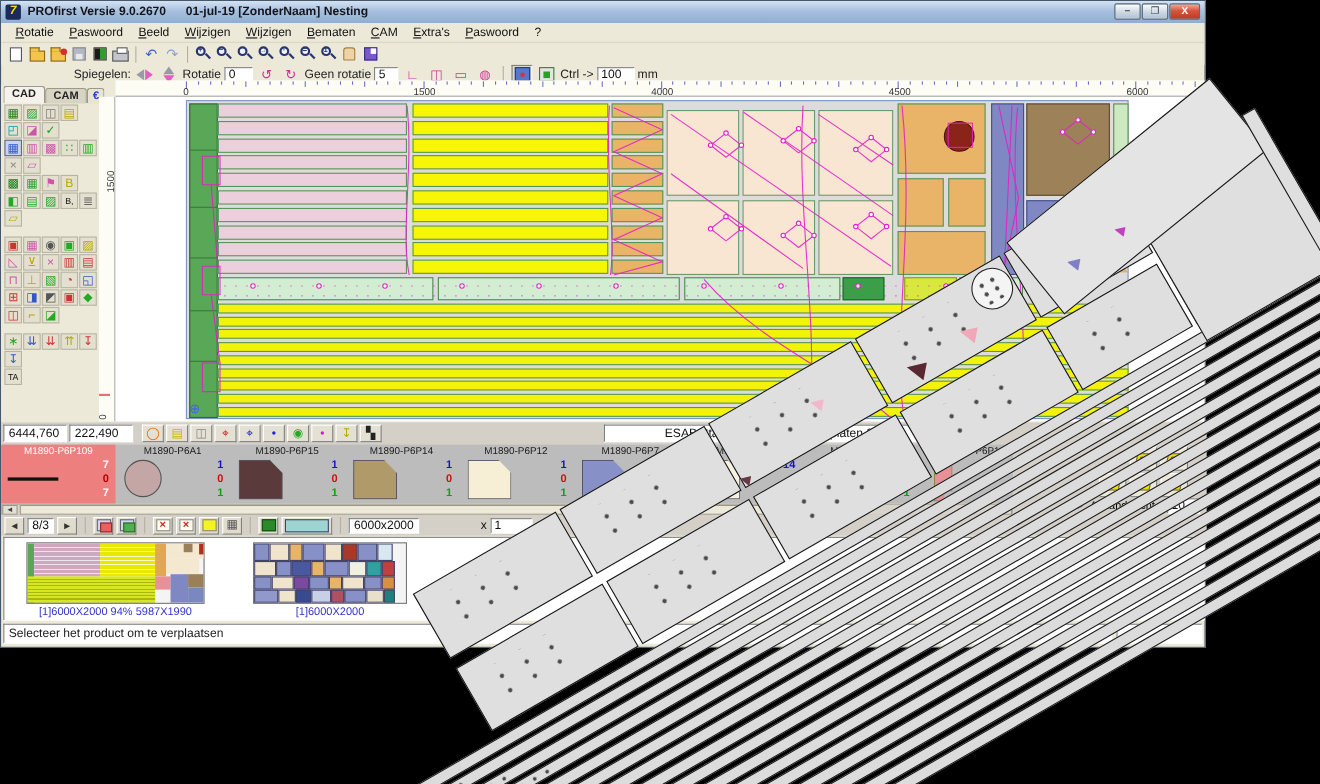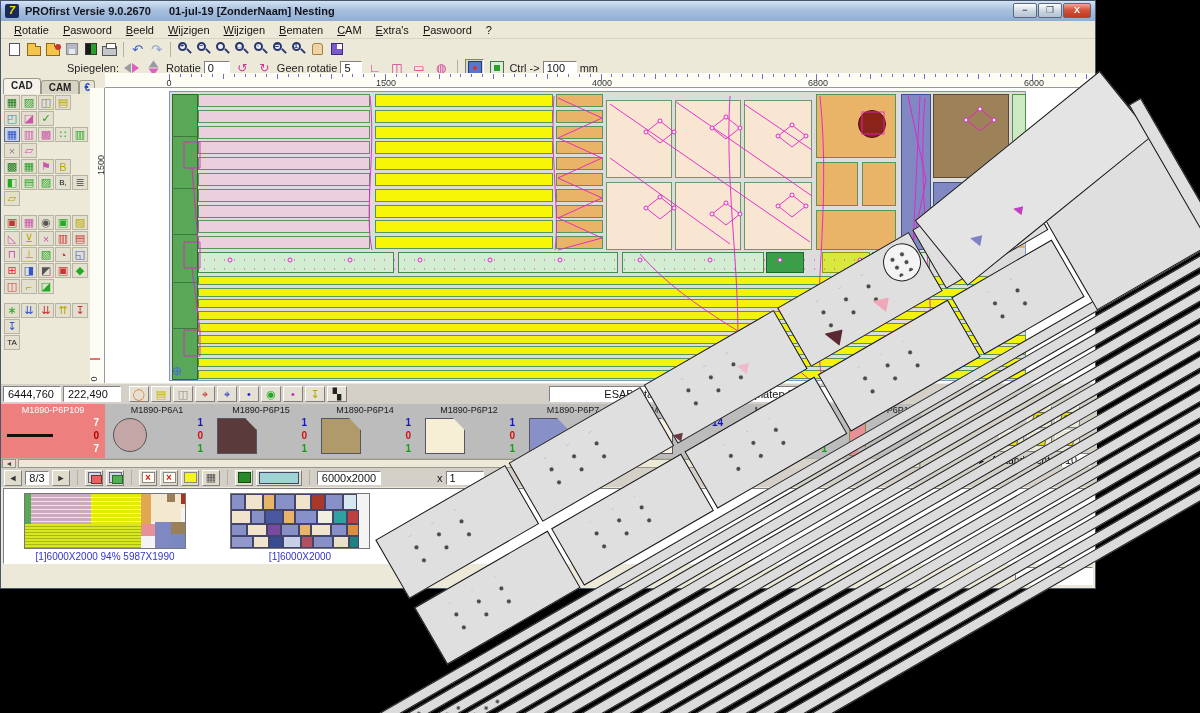--- a/index.html
+++ b/index.html
@@ -435,21 +435,21 @@
         <span class="tick" style="left: 916.41px; height: 3px;"></span>
         <span class="tick" style="left: 927.2px; height: 7px;"></span>
         <span class="tick" style="left: 937.99px; height: 3px;"></span>
         <span class="tick" style="left: 948.78px; height: 3px;"></span>
         <span class="tick" style="left: 959.57px; height: 3px;"></span>
         <span class="tick" style="left: 970.36px; height: 3px;"></span>
         <span class="tick" style="left: 981.15px; height: 5px;"></span>
         <span class="rlabel" style="left: 64px;">0</span>
         <span class="rlabel" style="left: 281px;">1500</span>
         <span class="rlabel" style="left: 497px;">4000</span>
-        <span class="rlabel" style="left: 713px;">6800</span>
+        <span class="rlabel" style="left: 713px;">4500</span>
         <span class="rlabel" style="left: 929px;">6000</span>
       </div>
     <div id="vruler">
       <span class="vlab" style="top:72px;">1500</span>
       <span class="vlab" style="top:286px;">0</span>
       <span style="position:absolute;left:0;top:270px;width:10px;height:2px;background:#e87070;"></span>
     </div>
 
     <div id="canvas">
       <div id="sheet">
@@ -769,20 +769,21 @@
             <div class="mcell" style="width: 18px; height: 12px; background: rgb(200, 208, 232);"></div>
             <div class="mcell" style="width: 12px; height: 12px; background: rgb(176, 80, 96);"></div>
             <div class="mcell" style="width: 20px; height: 12px; background: rgb(136, 144, 200);"></div>
             <div class="mcell" style="width: 16px; height: 12px; background: rgb(232, 224, 200);"></div>
             <div class="mcell" style="width: 10px; height: 12px; background: rgb(32, 128, 128);"></div>
           </div>
         </div>
       <span class="tcap" style="left:226px;width:140px;">[1]6000X2000</span>
     </div>
 
+    <div id="bstatus1">Selecteer het product om te verplaatsen</div>
     <div id="bstatus2"></div>
   </div>
 
   <div id="overlay">
       <div class="ostrip" style="left: 0px; top: 100px; width: 1005px; height: 11px;">
         <div class="sdots" style="left: 10px;"></div>
       </div>
       <div class="ostrip" style="left: 0px; top: 114.4px; width: 1005px; height: 11px;">
         <div class="sdots" style="left: 47px;"></div>
       </div>

